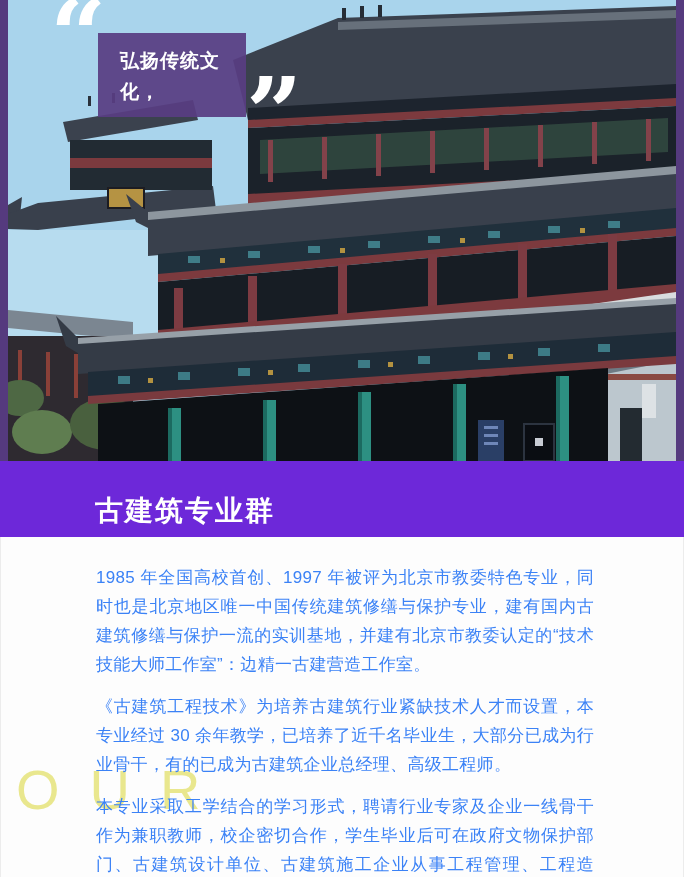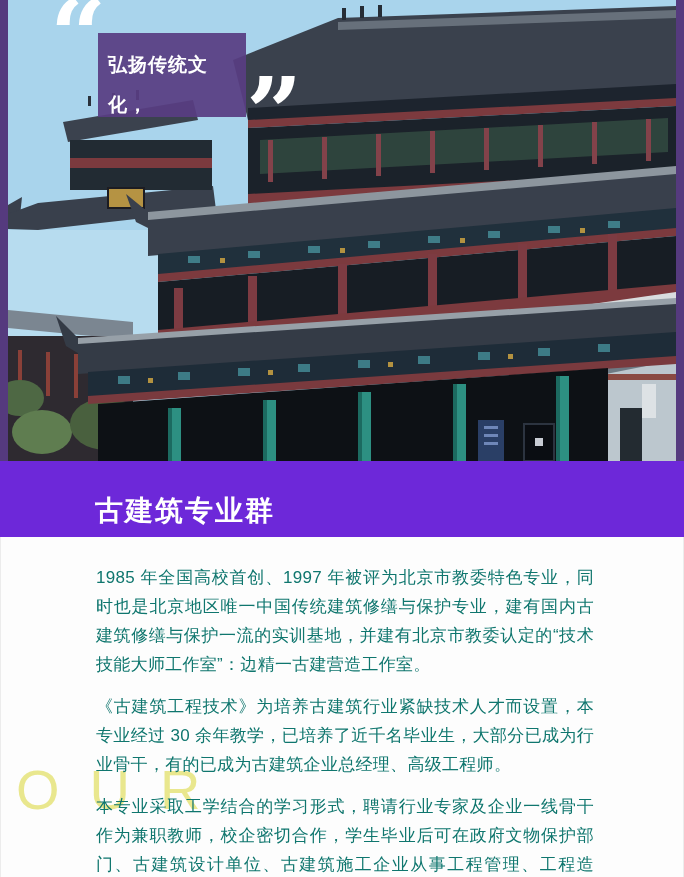--- a/index.html
+++ b/index.html
@@ -26,22 +26,22 @@
     position:absolute;color:#ffffff;
     font-family:"DejaVu Serif","Liberation Serif",serif;
     font-weight:700;font-size:98px;line-height:1;z-index:6;
   }
   .quote-open{left:50px;top:-14px;}
   .quote-close{left:246px;top:64px;}
   .quote-badge{
     position:absolute;left:98px;top:33px;width:148px;height:84px;
     background:rgba(88,61,130,0.93);
     color:#ffffff;font-size:19px;font-weight:700;
-    line-height:40px;letter-spacing:1px;
-    padding:12px 0 0 10px;z-index:5;
+    line-height:31px;letter-spacing:1px;
+    padding:12px 0 0 22px;z-index:5;
   }
   
   .title-band{
     position:absolute;left:0;top:461px;width:684px;height:76px;
     background:#6d28d9;
     display:flex;align-items:flex-end;
   }
   .title-band h1{
     margin:0 0 7px 95px;
     color:#ffffff;font-size:28px;font-weight:700;letter-spacing:2px;
@@ -49,21 +49,21 @@
   
   .content{
     position:absolute;left:0;top:537px;width:684px;height:340px;
     background:#fdfdfd;
     border-left:1px solid #ececec;border-right:1px solid #ececec;
     padding:26px 89px 0 95px;
   }
   .content p{
     position:relative;z-index:2;
     margin:0 0 13px 0;
-    color:#0f766e;font-size:17px;line-height:29px;
+    color:#3b82f6;font-size:17px;line-height:29px;
     text-align:justify;letter-spacing:0.3px;
   }
   .watermark{position:absolute;left:9px;top:0;width:684px;height:340px;z-index:1;overflow:hidden;}
   .wm-line{
     position:absolute;left:6px;
     color:#e8e685;font-weight:400;line-height:1;
     font-size:56px;opacity:0.92;white-space:nowrap;
   }
   .wm-line.l1{top:225px;letter-spacing:30px;}
   .wm-line.l2{top:281px;letter-spacing:24px;}

